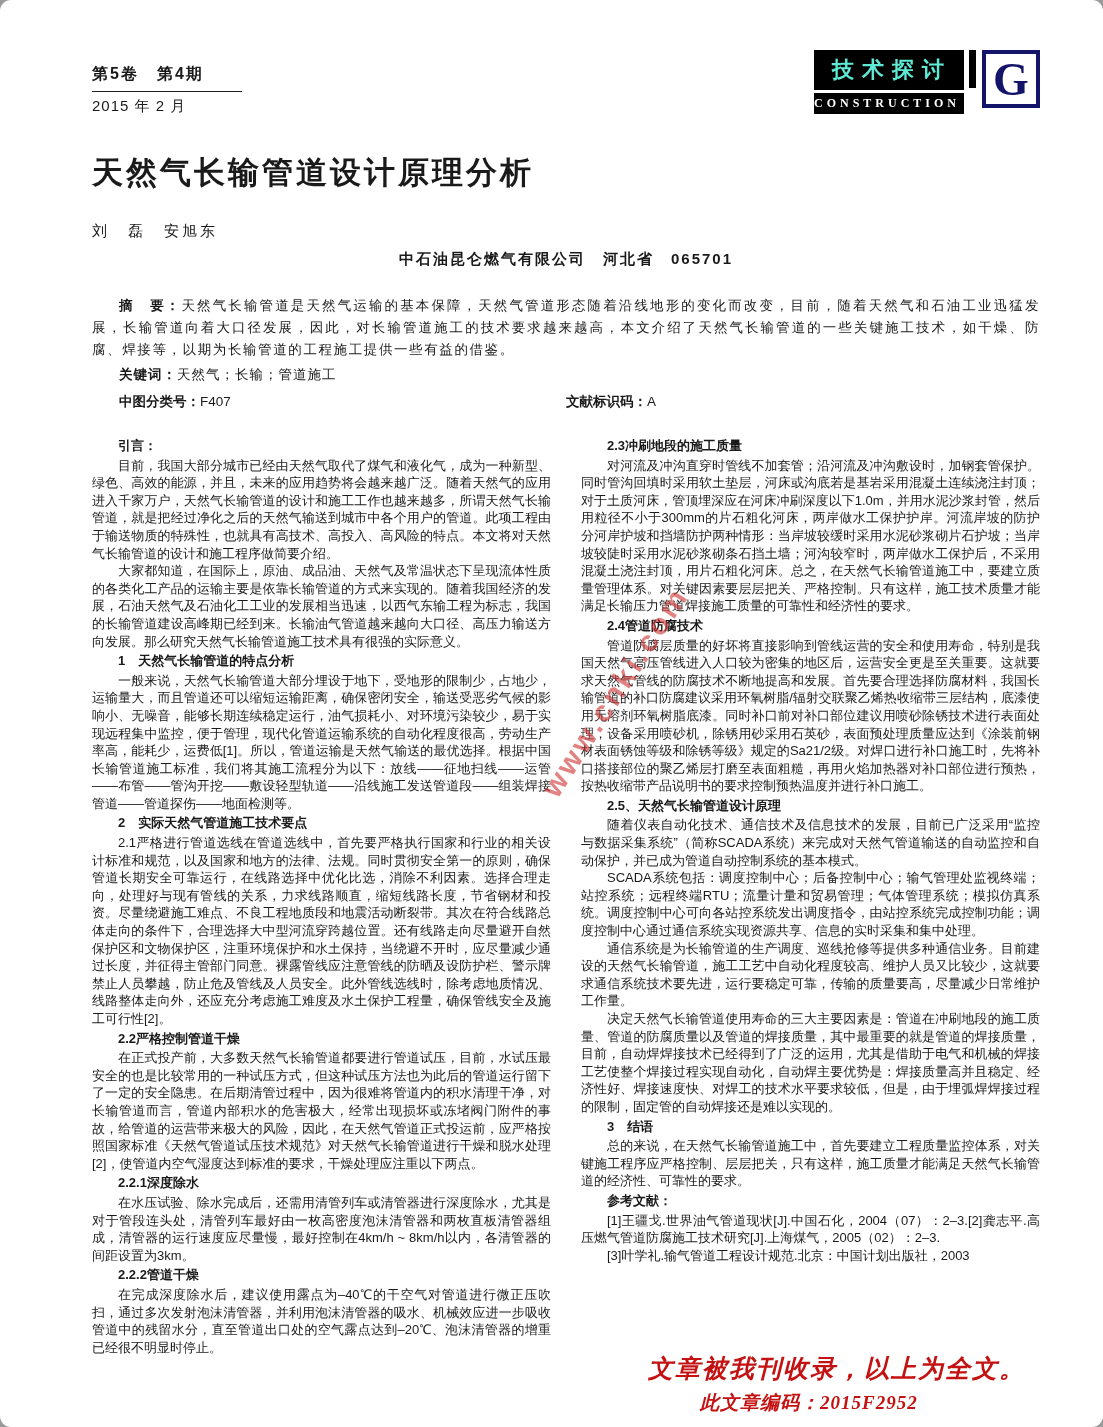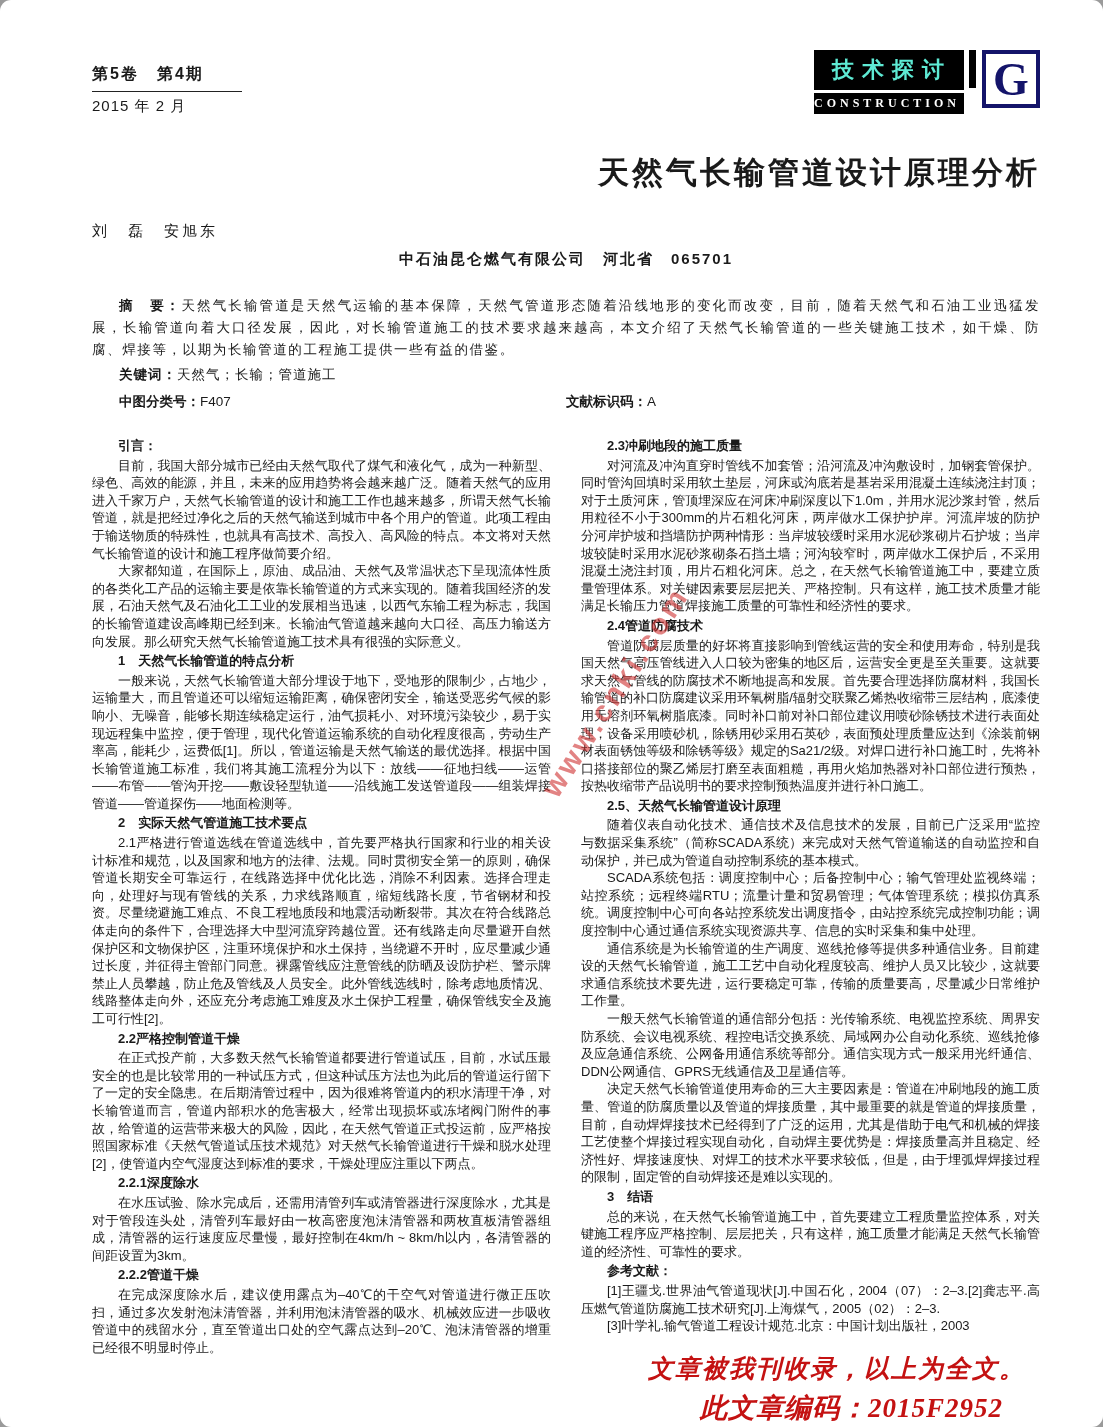--- a/index.html
+++ b/index.html
@@ -38,21 +38,21 @@
   .badge-divider { width:7px; background:#000; height:38px; margin-left:5px; }
   .logo {
     width:58px; height:58px; margin-left:6px;
     display:flex; align-items:center; justify-content:center;
     font-size:46px; font-weight:bold; color:#14146a;
     border:4px solid #14146a;
     font-family:"Liberation Serif", serif;
   }
 
   
-  .title { text-align:right; font-size:31px; font-weight:bold; letter-spacing:3px; margin-top:36px; }
+  .title { text-align:left; font-size:31px; font-weight:bold; letter-spacing:3px; margin-top:36px; }
   .authors { text-align:left; font-size:15px; margin-top:28px; letter-spacing:3px; }
   .affiliation { text-align:center; font-size:15px; font-weight:bold; margin-top:9px; letter-spacing:2px; }
 
   
   .abstract {
     margin-top:26px; font-size:13.5px; line-height:22px;
     text-align:justify; letter-spacing:1.6px; text-indent:2em;
   }
   .b { font-weight:bold; }
   .kw-line { margin-top:5px; font-size:13.5px; text-indent:2em; letter-spacing:1px; }
@@ -74,21 +74,21 @@
     position:absolute; left:425px; top:675px; width:380px;
     transform:rotate(-57deg);
     color:rgba(208,55,55,0.62);
     font-size:30px; font-weight:bold; letter-spacing:3px;
     text-align:center; pointer-events:none;
   }
 
   
   .stamp { position:absolute; color:#c41212; font-family:"Liberation Serif", serif; font-style:italic; font-weight:bold; }
   .stamp1 { left:648px; top:1352px; font-size:25px; letter-spacing:2px; }
-  .stamp2 { left:700px; top:1390px; font-size:27px; letter-spacing:1px; }
+  .stamp2 { left:700px; top:1390px; font-size:19px; letter-spacing:1px; }
 </style>
 </head>
 <body>
 
 <div class="page">
 
   <div class="header">
     <div class="header-left">
       <div class="vol">第5卷　第4期</div>
       <div class="hrule"></div>
@@ -143,21 +143,20 @@
       </div>
     <div class="col">
         <div class="heading">2.3冲刷地段的施工质量</div>
         <div class="para">对河流及冲沟直穿时管线不加套管；沿河流及冲沟敷设时，加钢套管保护。同时管沟回填时采用软土垫层，河床或沟底若是基岩采用混凝土连续浇注封顶；对于土质河床，管顶埋深应在河床冲刷深度以下1.0m，并用水泥沙浆封管，然后用粒径不小于300mm的片石粗化河床，两岸做水工保护护岸。河流岸坡的防护分河岸护坡和挡墙防护两种情形：当岸坡较缓时采用水泥砂浆砌片石护坡；当岸坡较陡时采用水泥砂浆砌条石挡土墙；河沟较窄时，两岸做水工保护后，不采用混凝土浇注封顶，用片石粗化河床。总之，在天然气长输管道施工中，要建立质量管理体系。对关键因素要层层把关、严格控制。只有这样，施工技术质量才能满足长输压力管道焊接施工质量的可靠性和经济性的要求。</div>
         <div class="heading">2.4管道防腐技术</div>
         <div class="para">管道防腐层质量的好坏将直接影响到管线运营的安全和使用寿命，特别是我国天然气高压管线进入人口较为密集的地区后，运营安全更是至关重要。这就要求天然气管线的防腐技术不断地提高和发展。首先要合理选择防腐材料，我国长输管道的补口防腐建议采用环氧树脂/辐射交联聚乙烯热收缩带三层结构，底漆使用无溶剂环氧树脂底漆。同时补口前对补口部位建议用喷砂除锈技术进行表面处理，设备采用喷砂机，除锈用砂采用石英砂，表面预处理质量应达到《涂装前钢材表面锈蚀等级和除锈等级》规定的Sa21/2级。对焊口进行补口施工时，先将补口搭接部位的聚乙烯层打磨至表面粗糙，再用火焰加热器对补口部位进行预热，按热收缩带产品说明书的要求控制预热温度并进行补口施工。</div>
         <div class="heading">2.5、天然气长输管道设计原理</div>
         <div class="para">随着仪表自动化技术、通信技术及信息技术的发展，目前已广泛采用“监控与数据采集系统”（简称SCADA系统）来完成对天然气管道输送的自动监控和自动保护，并已成为管道自动控制系统的基本模式。</div>
         <div class="para">SCADA系统包括：调度控制中心；后备控制中心；输气管理处监视终端；站控系统；远程终端RTU；流量计量和贸易管理；气体管理系统；模拟仿真系统。调度控制中心可向各站控系统发出调度指令，由站控系统完成控制功能；调度控制中心通过通信系统实现资源共享、信息的实时采集和集中处理。</div>
         <div class="para">通信系统是为长输管道的生产调度、巡线抢修等提供多种通信业务。目前建设的天然气长输管道，施工工艺中自动化程度较高、维护人员又比较少，这就要求通信系统技术要先进，运行要稳定可靠，传输的质量要高，尽量减少日常维护工作量。</div>
-        <div class="para">一般天然气长输管道的通信部分包括：光传输系统、电视监控系统、周界安防系统、会议电视系统、程控电话交换系统、局域网办公自动化系统、巡线抢修及应急通信系统、公网备用通信系统等部分。通信实现方式一般采用光纤通信、DDN公网通信、GPRS无线通信及卫星通信等。</div>
         <div class="para">决定天然气长输管道使用寿命的三大主要因素是：管道在冲刷地段的施工质量、管道的防腐质量以及管道的焊接质量，其中最重要的就是管道的焊接质量，目前，自动焊焊接技术已经得到了广泛的运用，尤其是借助于电气和机械的焊接工艺使整个焊接过程实现自动化，自动焊主要优势是：焊接质量高并且稳定、经济性好、焊接速度快、对焊工的技术水平要求较低，但是，由于埋弧焊焊接过程的限制，固定管的自动焊接还是难以实现的。</div>
         <div class="heading">3　结语</div>
         <div class="para">总的来说，在天然气长输管道施工中，首先要建立工程质量监控体系，对关键施工程序应严格控制、层层把关，只有这样，施工质量才能满足天然气长输管道的经济性、可靠性的要求。</div>
         <div class="heading">参考文献：</div>
         <div class="para">[1]王疆戈.世界油气管道现状[J].中国石化，2004（07）：2–3.[2]龚志平.高压燃气管道防腐施工技术研究[J].上海煤气，2005（02）：2–3.</div>
         <div class="para">[3]叶学礼.输气管道工程设计规范.北京：中国计划出版社，2003</div>
       </div>
   </div>
 
   <div class="watermark">www.cnki.com</div>

